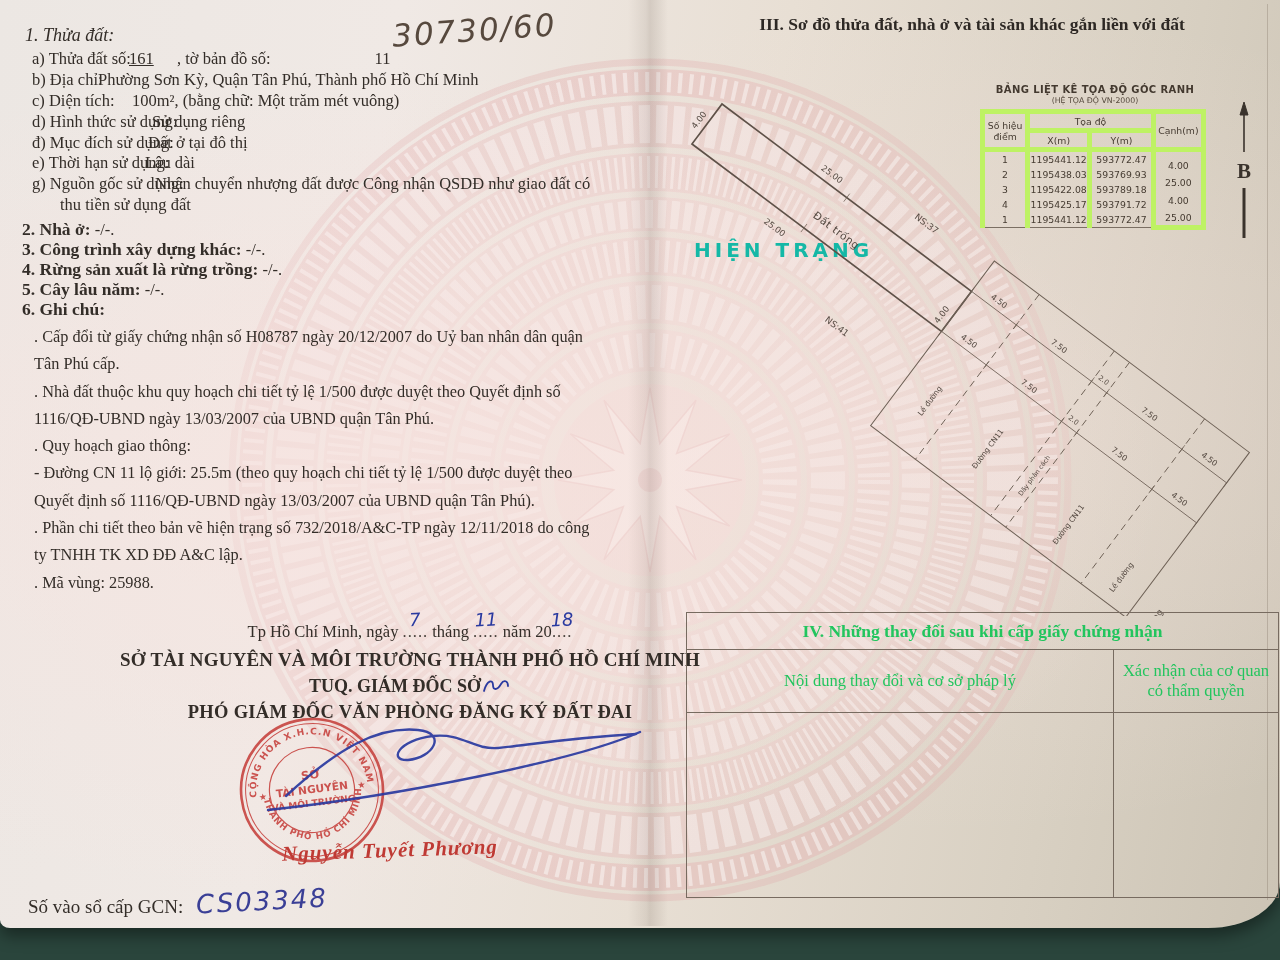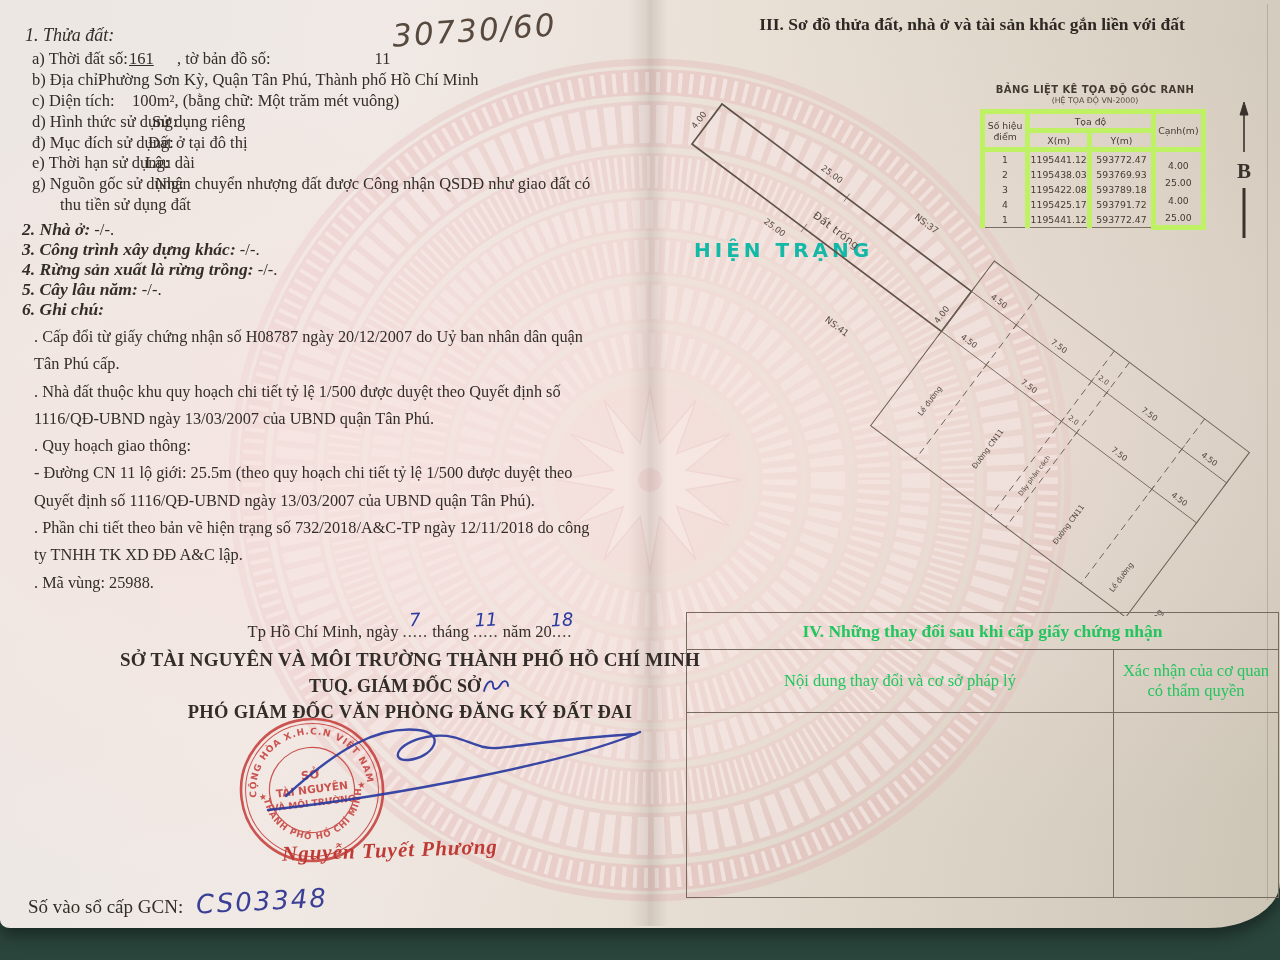--- a/index.html
+++ b/index.html
@@ -17,21 +17,21 @@
   .wm{position:absolute;left:225px;top:55px;pointer-events:none;opacity:.85;}
 
   
   .colL{position:absolute;left:10px;top:14px;width:652px;color:#332d28;font-size:16.5px;}
   .h2{font-weight:bold;font-size:19px;letter-spacing:.2px;}
   .sub1{font-weight:normal;font-style:italic;font-size:18px;padding-left:15px;margin-top:11px;}
   .frow{padding-left:22px;margin-top:3.4px;white-space:nowrap;height:17.4px;}
   .frow .lab{display:inline-block;}
   .items{margin-top:7px;}
   .irow{padding-left:12px;margin-top:2.2px;height:17.8px;white-space:nowrap;}
-  .irow .ilab{font-weight:bold;font-style:italic;font-size:17.5px;}
+  .irow .ilab{font-weight:bold;font-size:17.5px;}
   .notes{margin-top:6px;}
   .nrow{padding-left:24px;margin-top:10px;height:17.3px;white-space:nowrap;font-size:16.3px;}
   .w96{width:97px}.w66{width:66px}.w93{width:100px}.w120{width:120px}.w118{width:116px}.w115{width:113px}.w125{width:123px}
   .va{display:inline-block;width:48px;text-decoration:underline;}
   .va2{margin-left:104px;}
   .gcont{padding-left:50px;}
 
   
   .hw{font-family:"DejaVu Sans",sans-serif;font-style:italic;}
   .hw-top{position:absolute;left:392px;top:12px;font-size:31px;color:#57493e;transform:rotate(-4deg);letter-spacing:2px;}
@@ -109,21 +109,21 @@
 <div class="tint"></div>
 <div class="fold"></div>
 <div class="edge-line"></div>
 
 <div class="hw hw-top">30730/60</div>
 
 <div class="colL">
   <div class="sub1">1. Thửa đất:</div>
 
   <div class="frow">
-    <span class="lab w96">a) Thời đất số:</span><span class="va">161</span><span>, tờ bản đồ số:</span><span class="va2">11</span>
+    <span class="lab w96">a) Thửa đất số:</span><span class="va">161</span><span>, tờ bản đồ số:</span><span class="va2">11</span>
   </div>
   <div class="frow">
     <span class="lab w66">b) Địa chỉ:</span><span>Phường Sơn Kỳ, Quận Tân Phú, Thành phố Hồ Chí Minh</span>
   </div>
   <div class="frow">
     <span class="lab w93">c) Diện tích:</span><span>100m², (bằng chữ: Một trăm mét vuông)</span>
   </div>
   <div class="frow">
     <span class="lab w120">d) Hình thức sử dụng:</span><span>Sử dụng riêng</span>
   </div>

